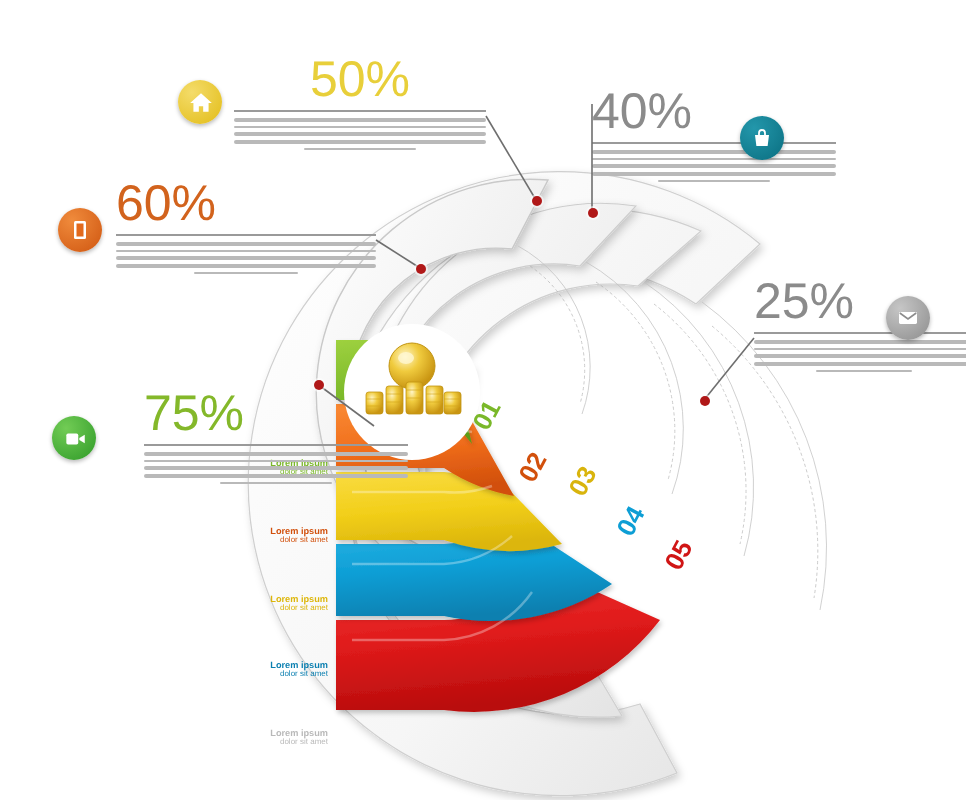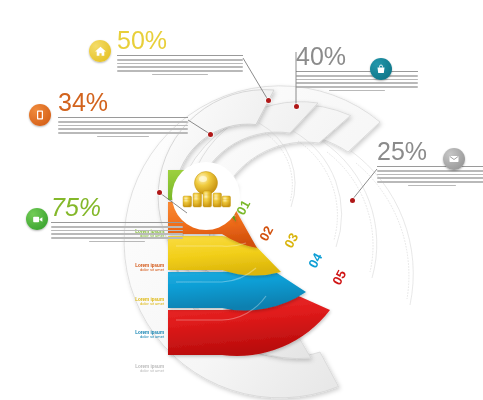--- a/index.html
+++ b/index.html
@@ -212,21 +212,21 @@
   </div>
   <div class="lorem-lbl" style="left:96px;top:330px;width:68px;color:#0b7fb0;">
     <div class="l1">Lorem ipsum</div>
     <div class="l2">dolor sit amet</div>
   </div>
   <div class="lorem-lbl" style="left:96px;top:364px;width:68px;color:#b9b9b9;">
     <div class="l1">Lorem ipsum</div>
     <div class="l2">dolor sit amet</div>
   </div>
 
-  <div class="callout" style="left:117px;top:28px;width:126px;">
+  <div class="callout" style="left:117px;top:28px;width:126px;text-align:center;">
     <div class="pct" style="color:#e8cf3a;">50%</div>
     <div class="rule"></div>
     <div class="body-lines" title="">
       <div class="bl" style="width:100%"></div>
         <div class="bl" style="width:100%"></div>
       <div class="bl" style="width:100%"></div>
         <div class="bl" style="width:100%"></div>
       <div class="bl short" style="width:44%"></div>
     </div>
   </div>
@@ -234,42 +234,42 @@
     <svg width="13" height="13" viewBox="0 0 24 24">
       <path d="M12 3 L22 12 h-3 v8 h-5 v-5 h-4 v5 H5 v-8 H2 Z" fill="#ffffff"></path>
     </svg>
   </div>
   <svg class="leader" style="left:0;top:0;width:483px;height:400px;">
     <line x1="243" y1="58" x2="268" y2="100" stroke="#6f6f6f" stroke-width="0.8"></line>
   </svg>
   <div class="dot" style="left:266px;top:98px;"></div>
 
   <div class="callout" style="left:58px;top:90px;width:130px;">
-    <div class="pct" style="color:#d2631d;">34%</div>
+    <div class="pct" style="color:#d2631d;">60%</div>
     <div class="rule"></div>
     <div class="body-lines">
       <div class="bl" style="width:100%"></div>
         <div class="bl" style="width:100%"></div>
       <div class="bl" style="width:100%"></div>
         <div class="bl" style="width:100%"></div>
       <div class="bl short" style="width:40%"></div>
     </div>
   </div>
   <div class="badge" style="left:29px;top:104px;background:radial-gradient(circle at 32% 28%,#f08b3c,#cf5610);">
     <svg width="12" height="12" viewBox="0 0 24 24">
       <rect x="6" y="3" width="12" height="18" rx="1.5" fill="#ffffff"></rect>
       <rect x="8.5" y="5.5" width="7" height="13" fill="#e2691c"></rect>
     </svg>
   </div>
   <svg class="leader" style="left:0;top:0;width:483px;height:400px;">
     <line x1="188" y1="120" x2="210" y2="134" stroke="#6f6f6f" stroke-width="0.8"></line>
   </svg>
   <div class="dot" style="left:208px;top:132px;"></div>
 
-  <div class="callout" style="left:51px;top:195px;width:132px;font-style:italic;">
+  <div class="callout" style="left:72px;top:195px;width:132px;">
     <div class="pct" style="color:#84b82a;">75%</div>
     <div class="rule"></div>
     <div class="body-lines">
       <div class="bl" style="width:100%"></div>
         <div class="bl" style="width:100%"></div>
       <div class="bl" style="width:100%"></div>
         <div class="bl" style="width:100%"></div>
       <div class="bl short" style="width:42%"></div>
     </div>
   </div>

